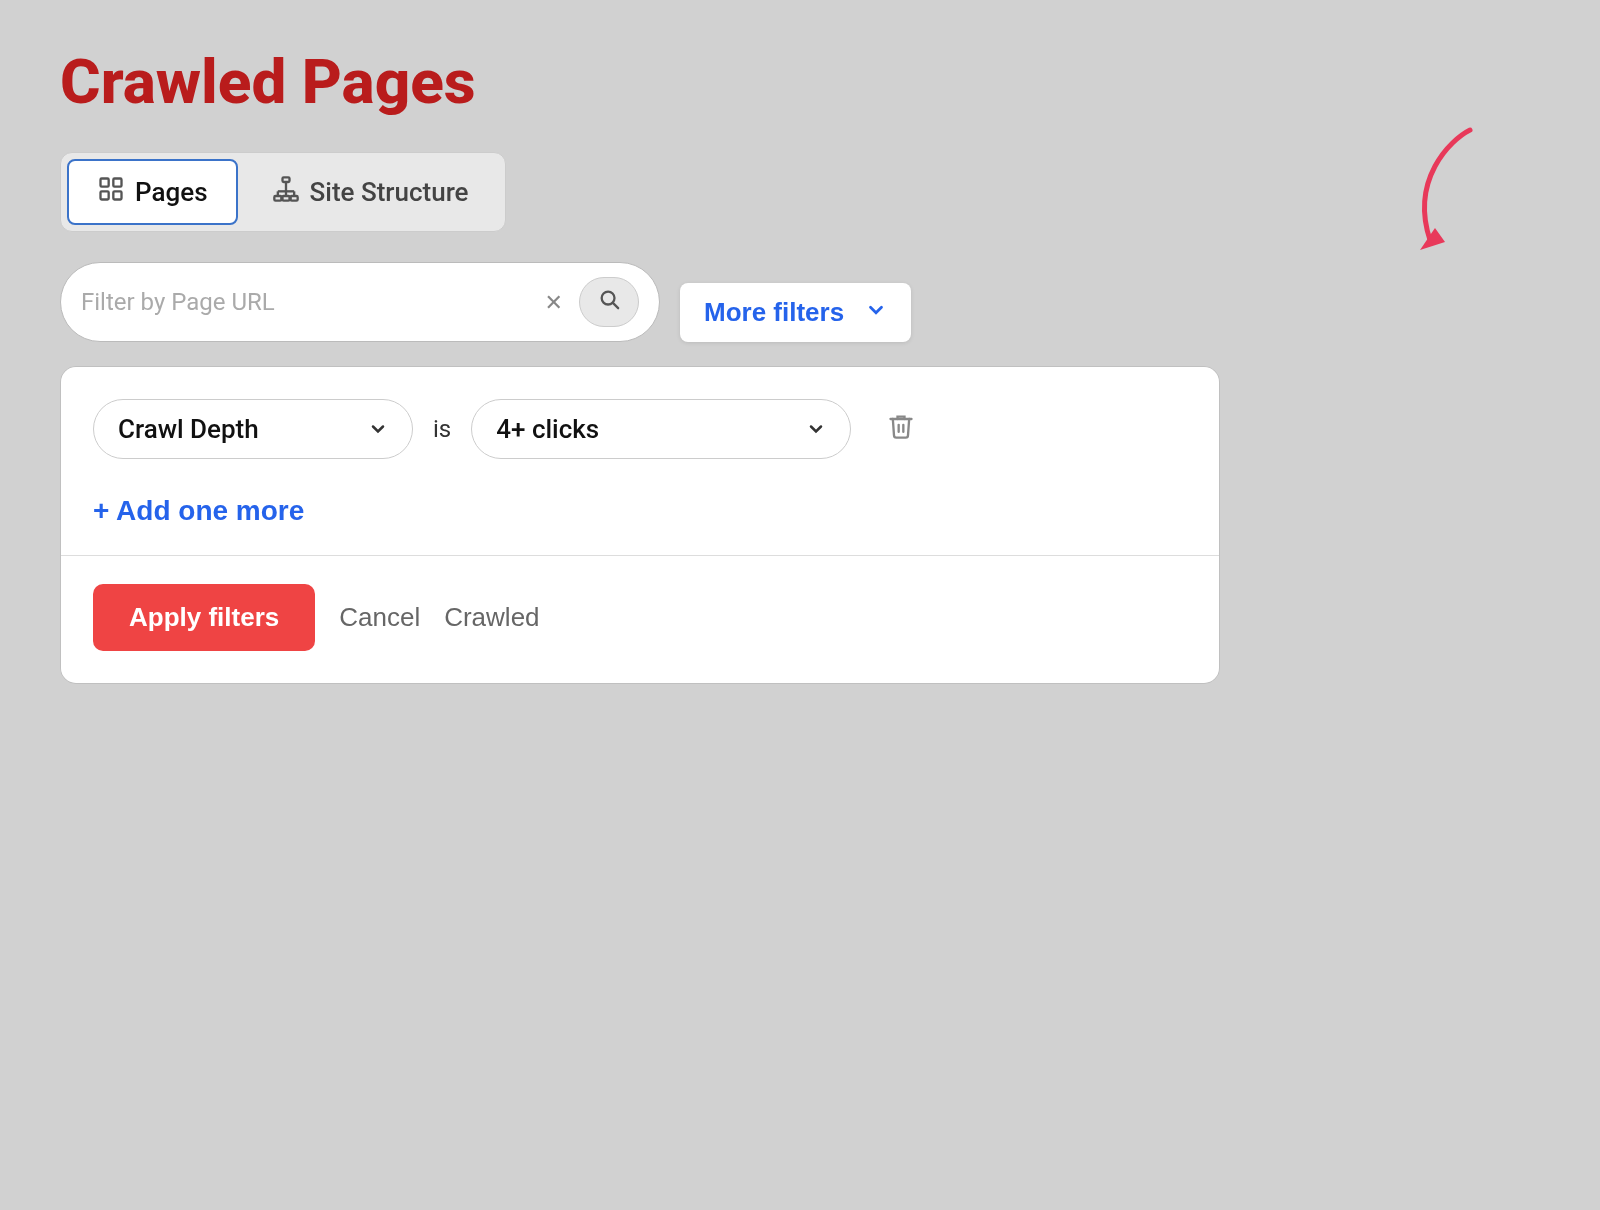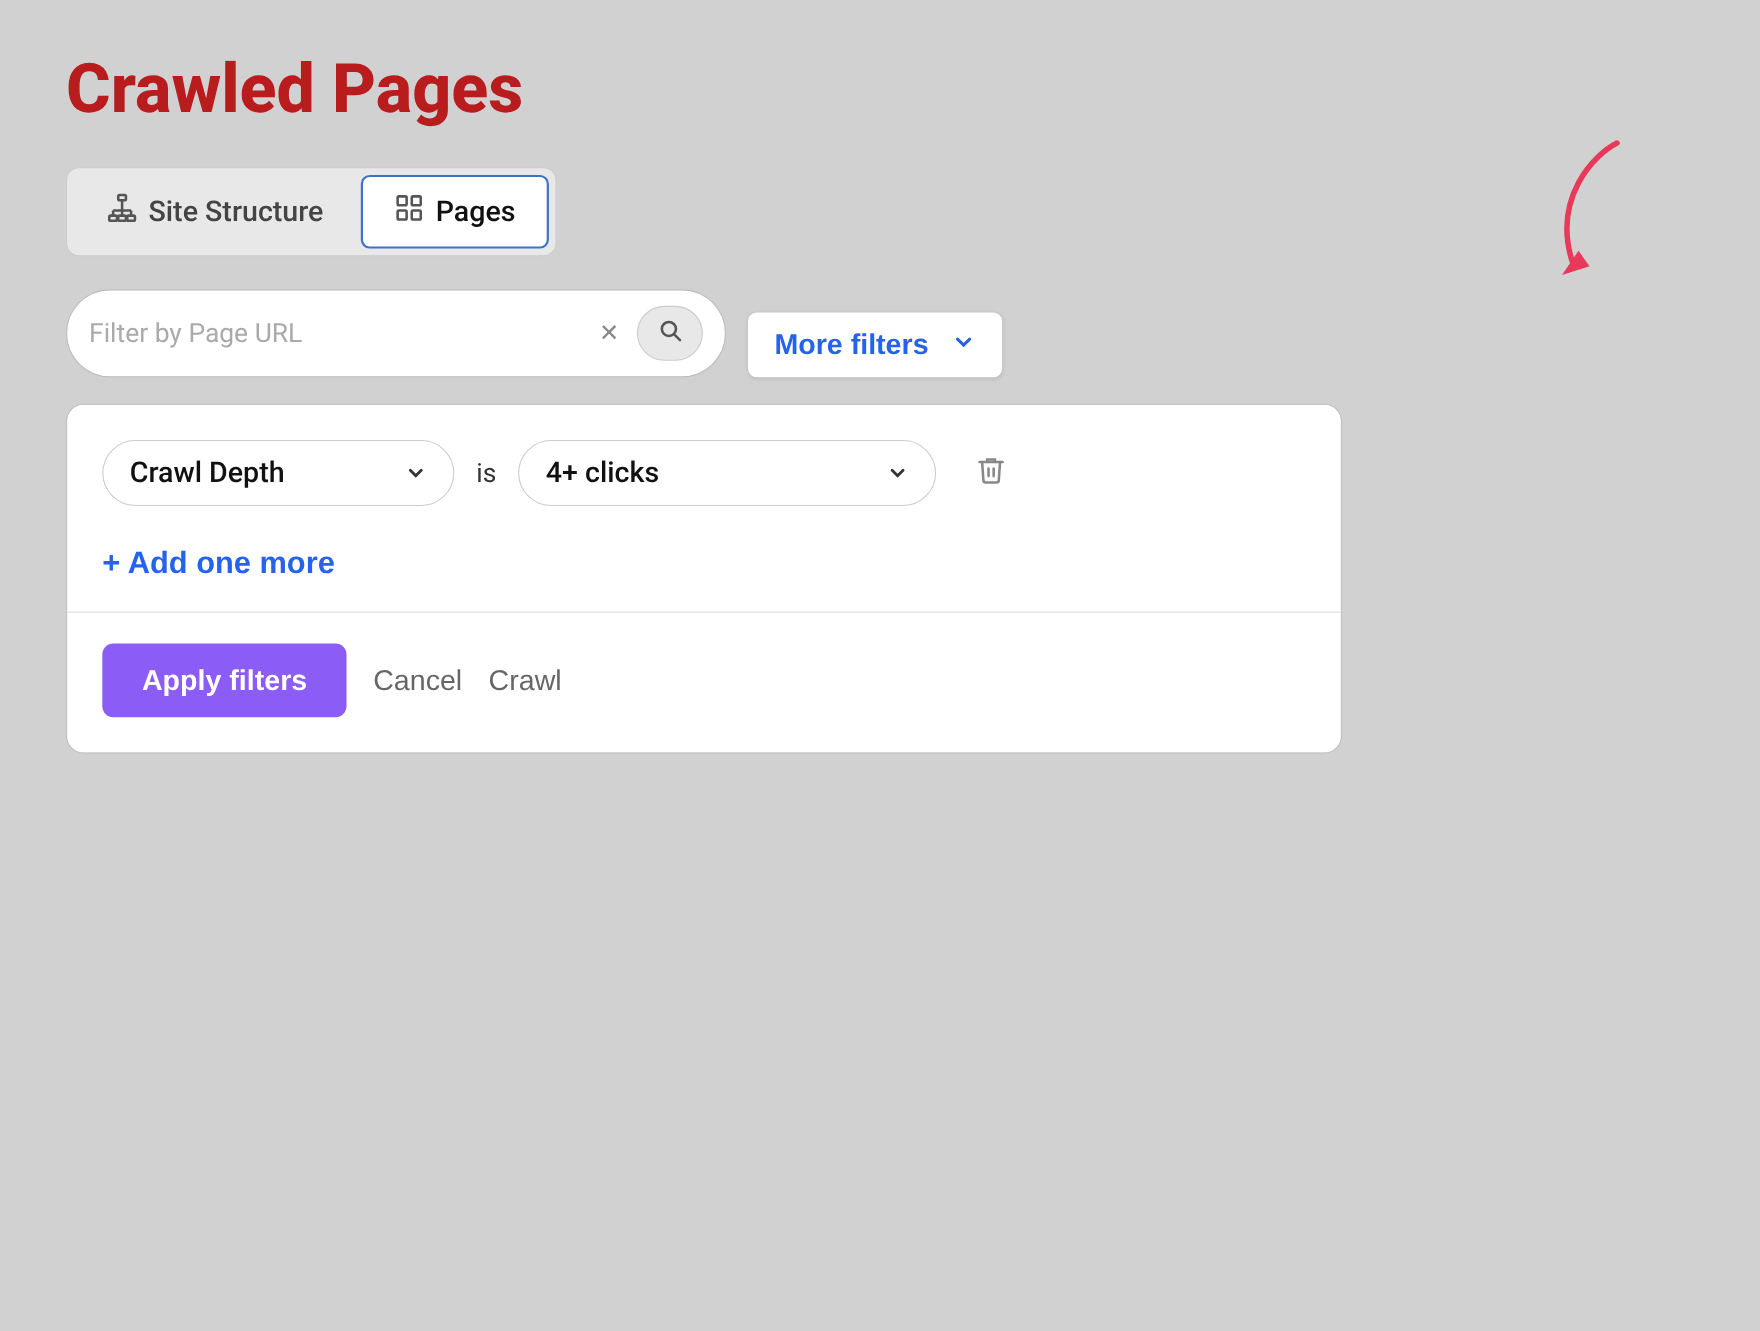--- a/index.html
+++ b/index.html
@@ -232,21 +232,21 @@
     }
 
     .bottom-actions {
       display: flex;
       align-items: center;
       gap: 24px;
       padding: 28px 0 32px 0;
     }
 
     .apply-btn {
-      background: #8b5cf6;
+      background: #ef4444;
       color: white;
       border: none;
       border-radius: 10px;
       padding: 18px 36px;
       font-size: 26px;
       font-weight: 600;
       cursor: pointer;
     }
 
     .reset-btn {
@@ -283,50 +283,50 @@
     <polygon points="70,130 85,108 95,122" fill="#e8395a"></polygon>
   </svg>
 </div>
 
 <div class="main-container">
 
   <h1 class="page-title">Crawled Pages</h1>
 
   <div class="tabs-row">
     <div class="tabs-container">
+
+      <div class="tab active">
+        <span class="tab-icon">
+          <svg width="28" height="28" viewBox="0 0 24 24" fill="none" stroke="#555" stroke-width="2">
+            <rect x="3" y="3" width="7" height="7" rx="1"></rect>
+            <rect x="14" y="3" width="7" height="7" rx="1"></rect>
+            <rect x="3" y="14" width="7" height="7" rx="1"></rect>
+            <rect x="14" y="14" width="7" height="7" rx="1"></rect>
+          </svg>
+        </span>
+        <span>Pages</span>
+      </div>
 
       <div class="tab inactive">
         <span class="tab-icon">
           <svg width="28" height="28" viewBox="0 0 24 24" fill="none" stroke="#555" stroke-width="2">
             <rect x="9" y="2" width="6" height="4" rx="1"></rect>
             <rect x="2" y="18" width="6" height="4" rx="1"></rect>
             <rect x="9" y="18" width="6" height="4" rx="1"></rect>
             <rect x="16" y="18" width="6" height="4" rx="1"></rect>
             <line x1="12" y1="6" x2="12" y2="14"></line>
             <line x1="5" y1="14" x2="19" y2="14"></line>
             <line x1="5" y1="14" x2="5" y2="18"></line>
             <line x1="12" y1="14" x2="12" y2="18"></line>
             <line x1="19" y1="14" x2="19" y2="18"></line>
           </svg>
         </span>
         <span>Site Structure</span>
       </div>
 
-      <div class="tab active">
-        <span class="tab-icon">
-          <svg width="28" height="28" viewBox="0 0 24 24" fill="none" stroke="#555" stroke-width="2">
-            <rect x="3" y="3" width="7" height="7" rx="1"></rect>
-            <rect x="14" y="3" width="7" height="7" rx="1"></rect>
-            <rect x="3" y="14" width="7" height="7" rx="1"></rect>
-            <rect x="14" y="14" width="7" height="7" rx="1"></rect>
-          </svg>
-        </span>
-        <span>Pages</span>
-      </div>
-
     </div>
   </div>
 
   <div class="search-and-filters-row">
 
     <div class="search-box">
       <span class="search-placeholder">Filter by Page URL</span>
       <span class="search-clear-icon">✕</span>
       <button class="search-magnifier-btn">
         <span>
@@ -398,21 +398,21 @@
 
         <button class="apply-btn">
           <span>Apply filters</span>
         </button>
 
         <button class="reset-btn">
           <span>Cancel</span>
         </button>
 
         <button class="cancel-btn">
-          <span>Crawl</span>
+          <span>Crawled</span>
         </button>
 
       </div>
 
     </div>
   </div>
 
 </div>
 
 </body></html>

